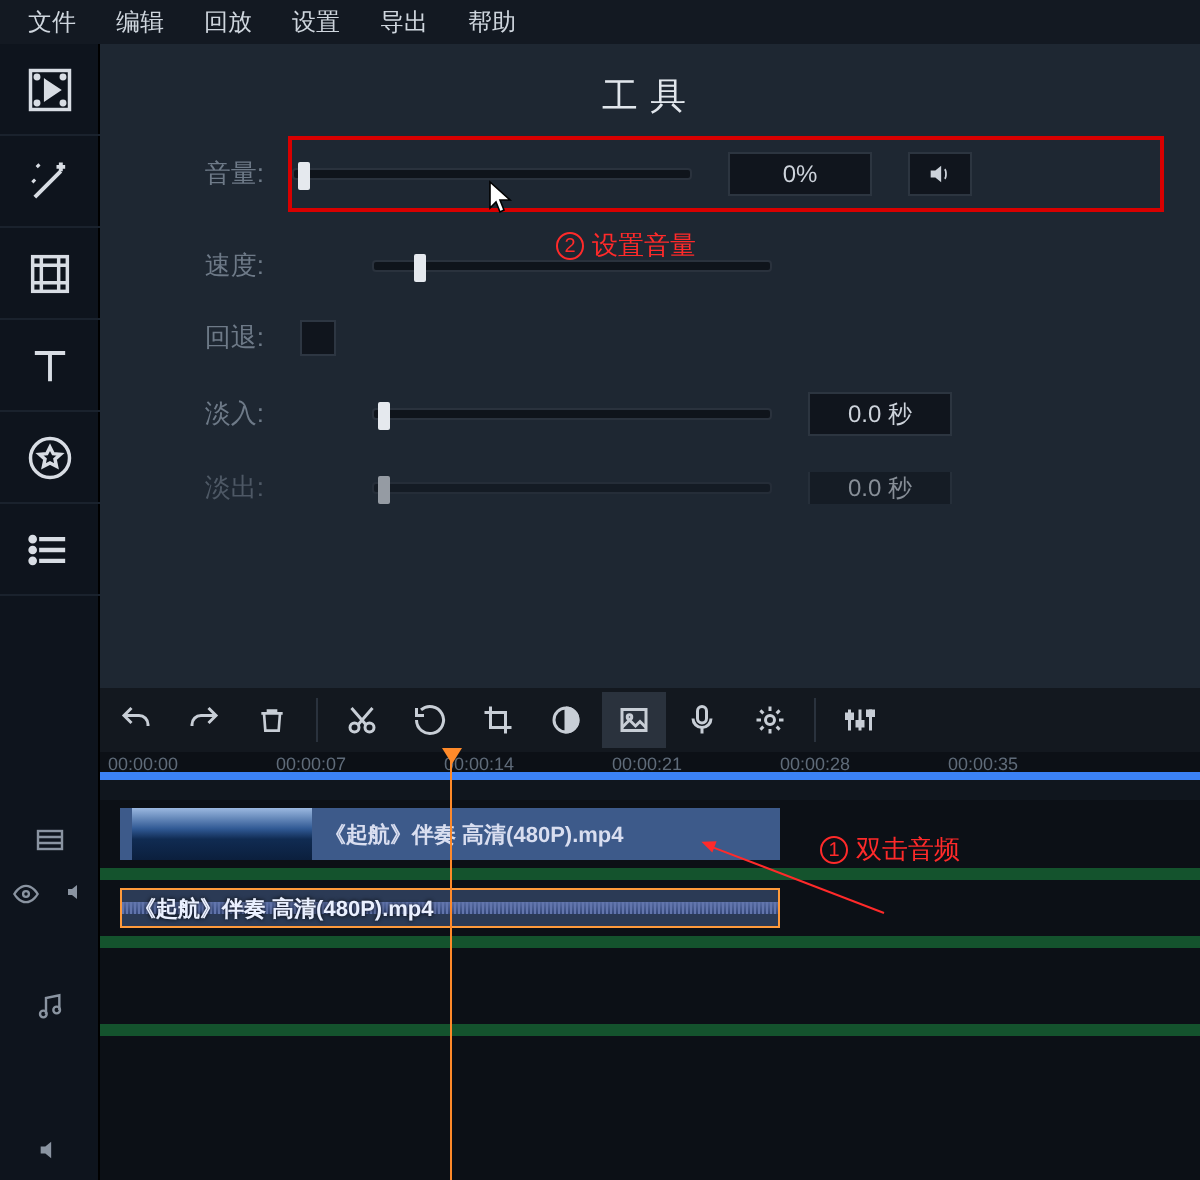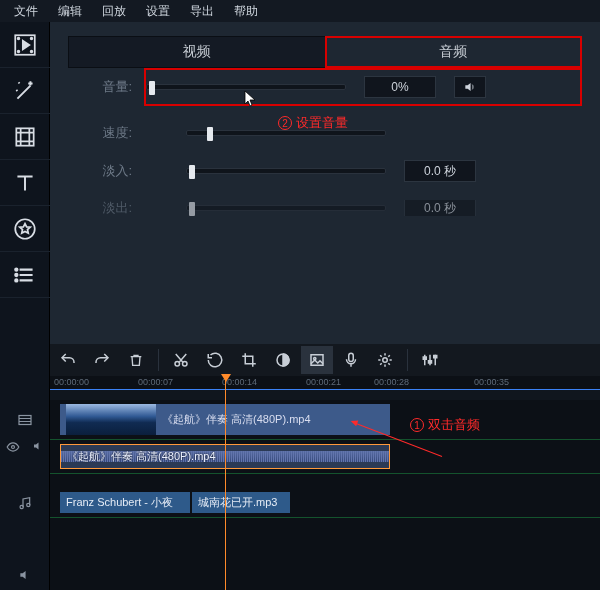--- a/index.html
+++ b/index.html
@@ -168,35 +168,36 @@
   }
   
   .timeline {
     position: absolute;
     left: 50px; top: 376px;
     right: 0; bottom: 0;
     background: #0c1016;
   }
   .ruler {
     height: 14px;
-    border-bottom: 1px solid #3b82f6;
+    border-bottom: 4px solid #3b82f6;
     position: relative;
     color: #5f6b79;
     font-size: 9px;
   }
   .ruler span { position:absolute; top:1px; }
   .track-head {
     position:absolute; left:-50px; width:50px; height:40px;
     display:flex; align-items:center; justify-content:center;
     color:#8a94a1;
   }
   .track {
     position: relative;
     height: 40px;
-    border-bottom: 1px solid #14532d;
+    border-bottom: 6px solid #14532d;
+    font-weight: bold;
   }
   .track .lane { position:absolute; left:0; right:0; top:4px; bottom:4px; }
   .clip {
     position:absolute; top:0; bottom:0;
     background:#3d5a8a;
     font-size:11px; color:#d9def0;
     display:flex; align-items:center;
     padding:0 6px; gap:6px;
     overflow:hidden;
   }
@@ -293,25 +294,22 @@
     <svg viewBox="0 0 24 24" fill="none" stroke="currentColor" stroke-width="2">
         <path d="M7 7h12M7 12h12M7 17h12"></path>
         <circle cx="4" cy="7" r="1" fill="currentColor"></circle>
         <circle cx="4" cy="12" r="1" fill="currentColor"></circle>
         <circle cx="4" cy="17" r="1" fill="currentColor"></circle>
       </svg>
   </div>
 </div>
 
 <div class="tools-panel">
-
-  <div class="tabs">
-    <div class="tab">视频</div>
-    <div class="tab active highlight">音频</div>
-  </div>
+  <div class="panel-title">工具</div>
+
 
   <div class="props">
 
     <div class="prop-row">
       <div class="prop-label">音量:</div>
       <div class="row-highlight" style="display:flex;align-items:center;gap:18px;flex:1;">
         <div class="slider">
           <div class="thumb" style="left:1%"></div>
         </div>
         <div class="value-box">0%</div>
@@ -335,20 +333,24 @@
     </div>
 
     <div class="prop-row">
       <div class="prop-label">速度:</div>
       <div style="width:18px"></div>
       <div class="slider">
         <div class="thumb" style="left:10%"></div>
       </div>
     </div>
 
+    <div class="prop-row">
+      <div class="prop-label">回退:</div>
+      <div class="checkbox"></div>
+    </div>
 
     <div class="prop-row">
       <div class="prop-label">淡入:</div>
       <div style="width:18px"></div>
       <div class="slider">
         <div class="thumb" style="left:1%"></div>
       </div>
       <div class="value-box">0.0 秒</div>
     </div>
 
@@ -437,21 +439,21 @@
       </svg>
     </div>
 </div>
 
 <div class="timeline">
   <div class="ruler">
     <span style="left:4px">00:00:00</span>
     <span style="left:88px">00:00:07</span>
     <span style="left:172px">00:00:14</span>
     <span style="left:256px">00:00:21</span>
-    <span style="left:324px">00:00:28</span>
+    <span style="left:340px">00:00:28</span>
     <span style="left:424px">00:00:35</span>
   </div>
 
   <div class="playhead" style="left:175px; top:0;"></div>
 
   <div style="height:10px; background:#10161e;"></div>
 
   <div class="track">
     <div class="track-head">
       <svg width="18" height="18" viewBox="0 0 24 24" fill="none" stroke="#8a94a1" stroke-width="1.6">
@@ -498,28 +500,20 @@
   <div style="height:14px;"></div>
 
   <div class="track" style="height:30px;">
     <div class="track-head" style="height:30px;">
       <svg width="16" height="16" viewBox="0 0 24 24" fill="none" stroke="#8a94a1" stroke-width="1.8">
           <path d="M9 18V6l10-2v11"></path>
           <circle cx="7" cy="18" r="2.5"></circle>
           <circle cx="17" cy="15" r="2.5"></circle>
         </svg>
     </div>
-    <div class="lane">
-      <div class="clip mp3" style="left:10px;width:130px;">
-        <span>Franz Schubert - 小夜</span>
-      </div>
-      <div class="clip mp3" style="left:142px;width:98px;">
-        <span>城南花已开.mp3</span>
-      </div>
-    </div>
   </div>
 
   <div style="position:absolute; left:-50px; bottom:8px; width:50px; display:flex; justify-content:center;">
     <svg width="14" height="14" viewBox="0 0 24 24" fill="#8a94a1">
         <path d="M4 9v6h4l5 4V5L8 9H4z"></path>
       </svg>
   </div>
 </div>
 
 </body></html>

